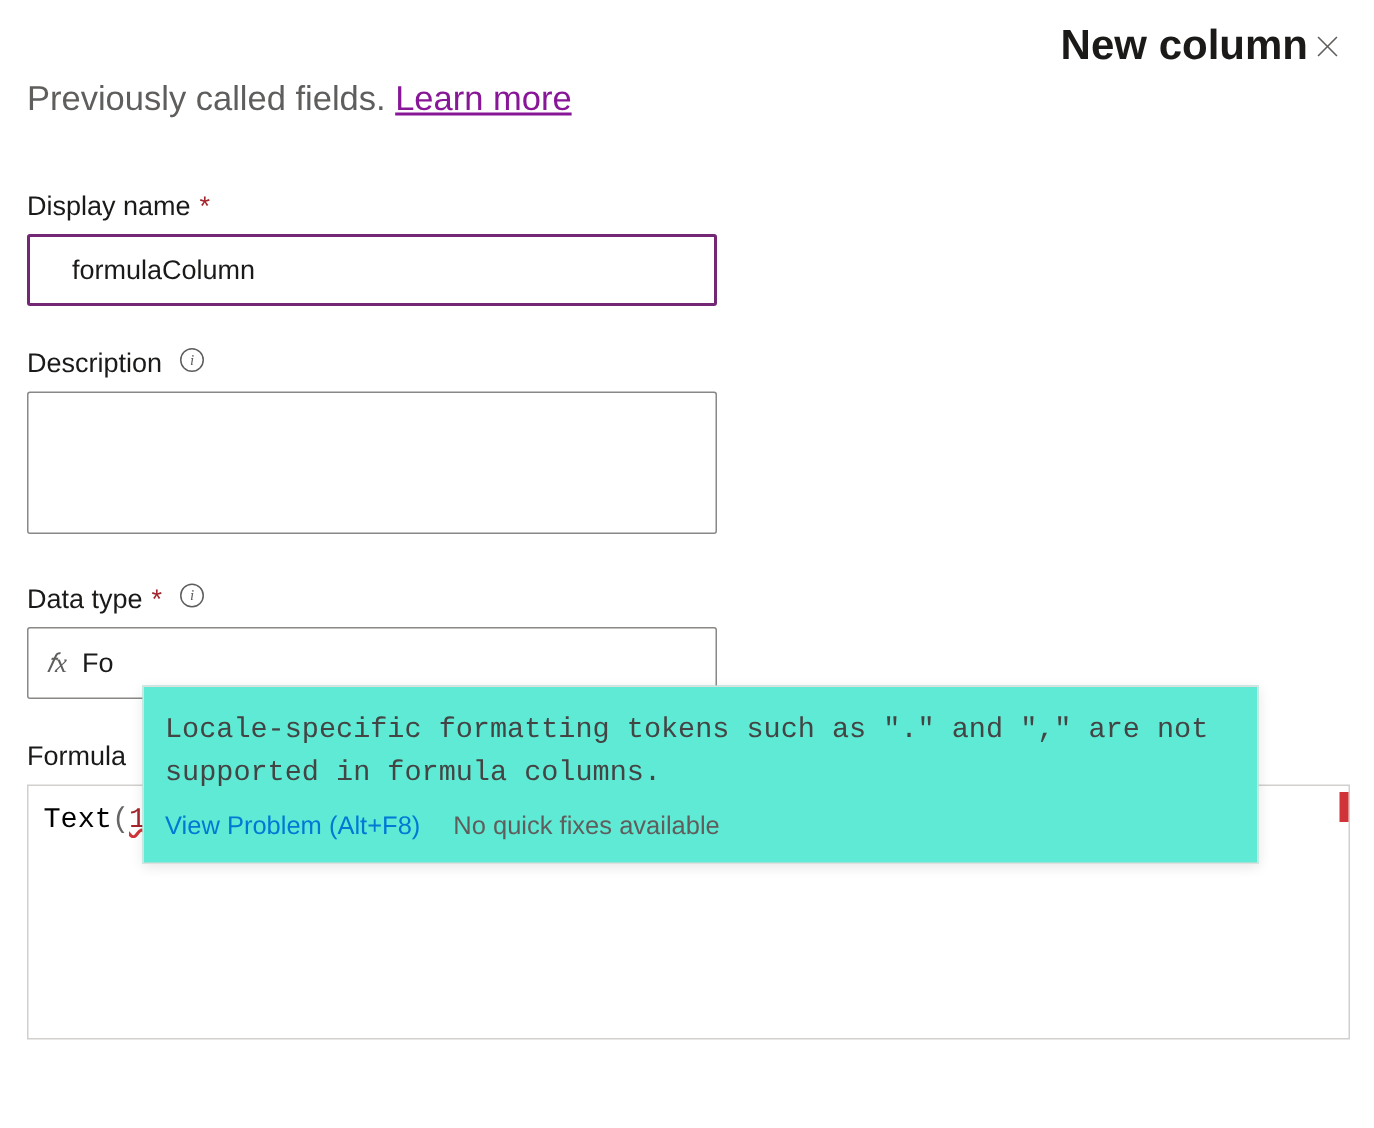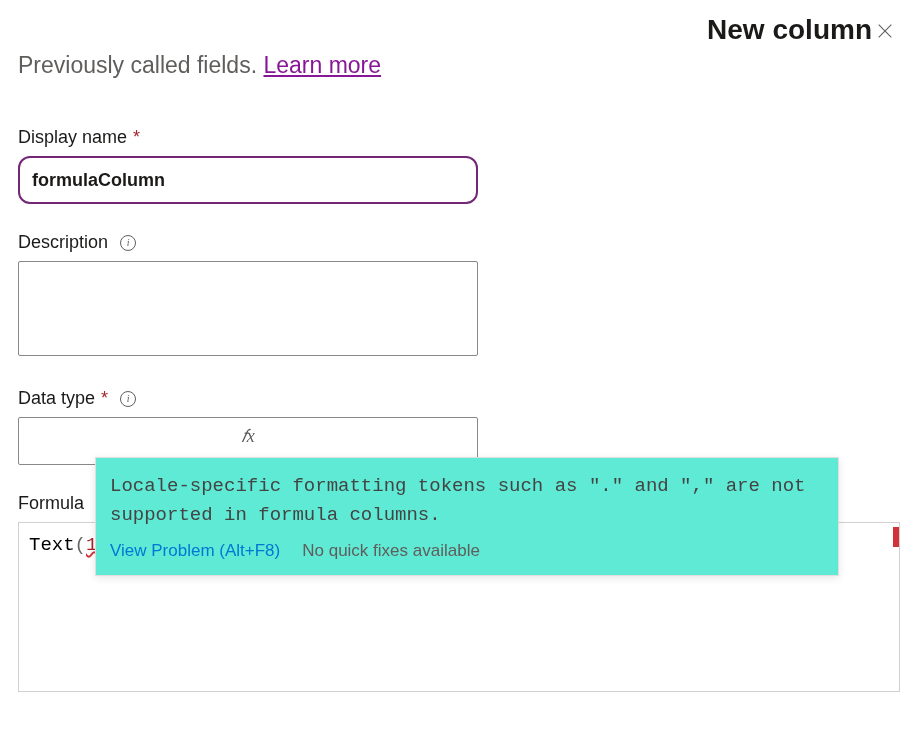--- a/index.html
+++ b/index.html
@@ -55,21 +55,20 @@
       fill: none;
     }
     .field-group {
       margin-bottom: 28px;
     }
     .field-label {
       font-size: 18px;
       color: #1b1a19;
       margin-bottom: 8px;
       display: flex;
-      align-items: center;
       gap: 4px;
     }
     .required-star {
       color: #a4262c;
       margin-left: 2px;
     }
     .info-icon {
       margin-left: 8px;
       width: 16px;
       height: 16px;
@@ -80,26 +79,25 @@
       justify-content: center;
       font-size: 10px;
       color: #605e5c;
       font-style: italic;
       font-family: Georgia, serif;
     }
     .text-input {
       width: 460px;
       height: 48px;
       border: 2px solid #742774;
-      border-radius: 12px;
-      padding: 8px 12px;
+      border-radius: 2px;
+      padding: 8px 28px;
       font-size: 18px;
       color: #1b1a19;
       outline: none;
-      font-weight: bold;
     }
     .textarea-input {
       width: 460px;
       height: 95px;
       border: 1px solid #8a8886;
       border-radius: 2px;
       padding: 8px 12px;
       font-size: 16px;
       resize: none;
       outline: none;
@@ -113,21 +111,20 @@
       height: 48px;
       border: 1px solid #8a8886;
       border-radius: 2px;
       padding: 8px 12px;
       font-size: 18px;
       display: flex;
       align-items: center;
       gap: 10px;
       cursor: pointer;
       background: #fff;
-      flex-direction: column;
     }
     .fx-icon {
       font-family: Georgia, serif;
       font-style: italic;
       color: #605e5c;
       font-size: 18px;
     }
     .formula-editor {
       width: 882px;
       height: 170px;

